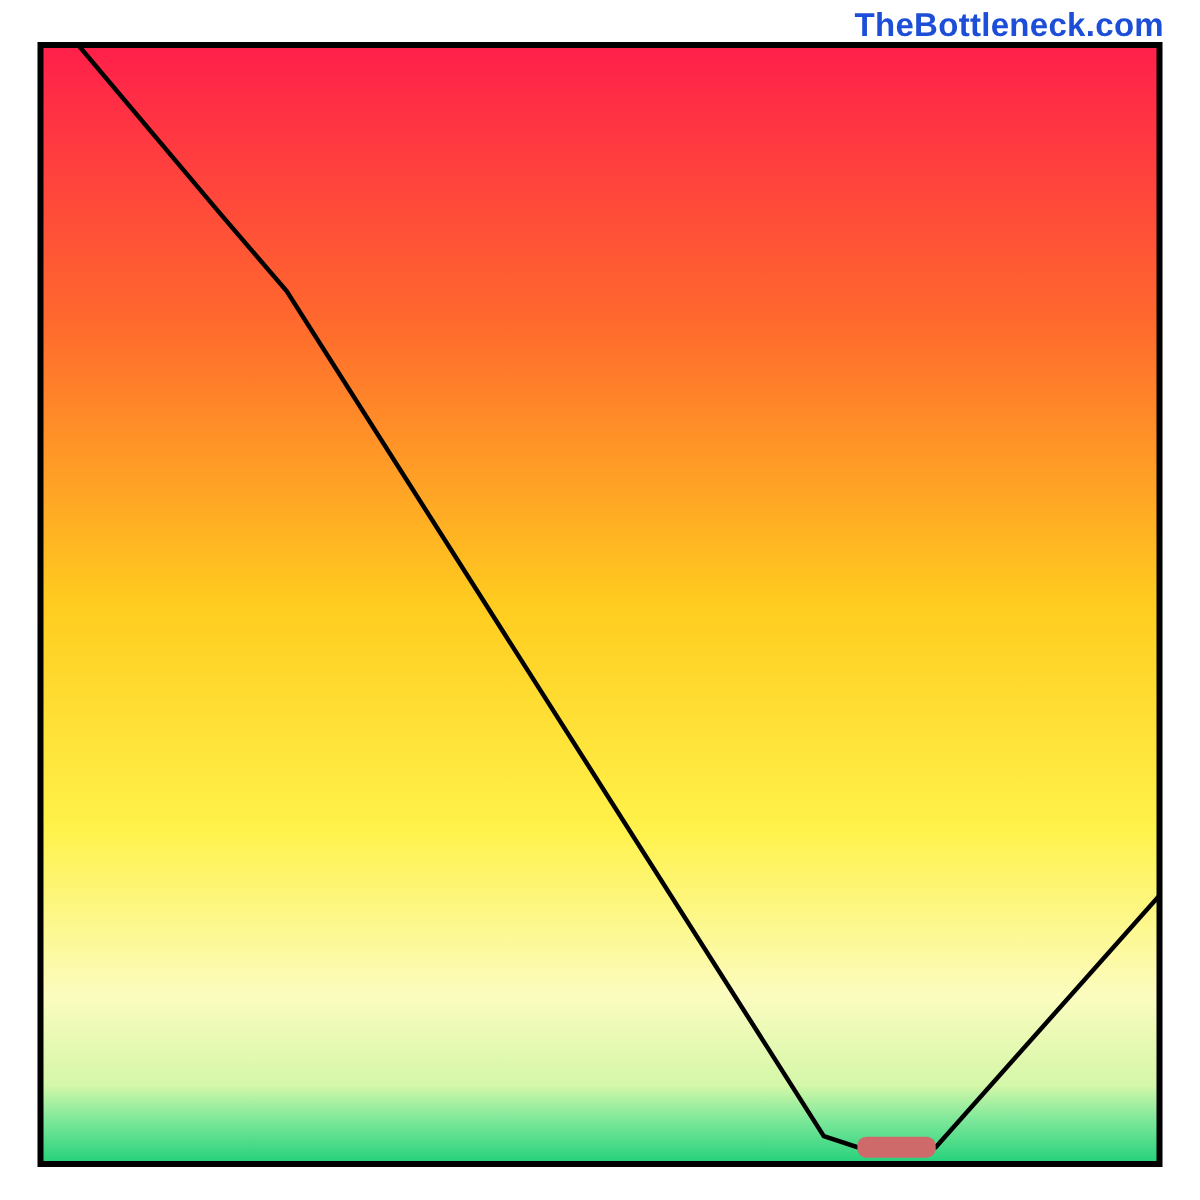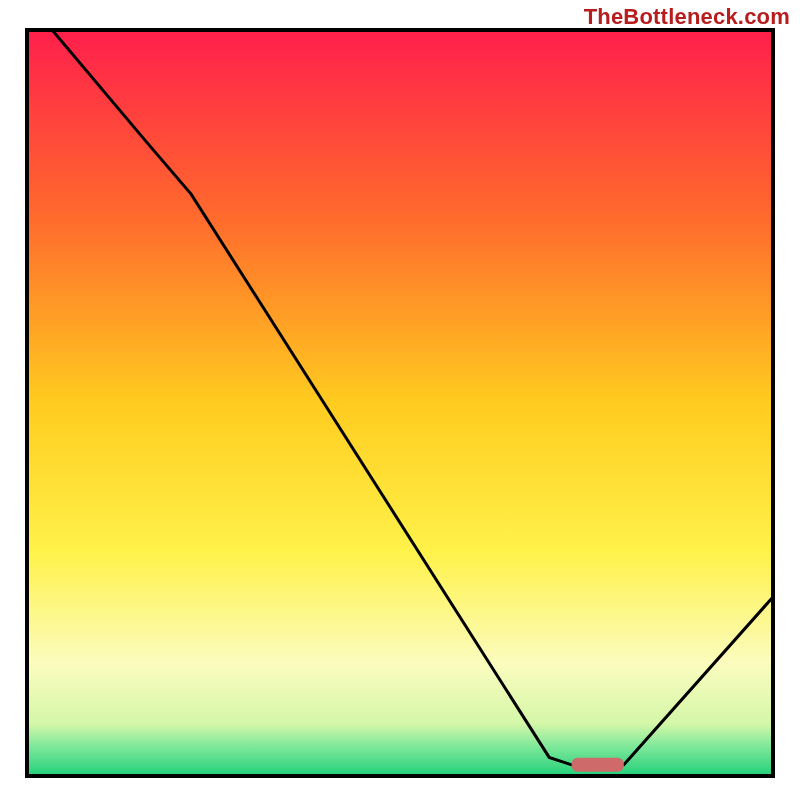--- a/index.html
+++ b/index.html
@@ -11,24 +11,24 @@
     font-family: Arial, Helvetica, sans-serif;
   }
   .container {
     position: relative;
     width: 800px;
     height: 800px;
   }
   .watermark {
     position: absolute;
     top: 4px;
-    right: 10px;
+    right: 24px;
     font-size: 22px;
     font-weight: bold;
-    color: #b91c1c;
+    color: #1d4ed8;
     letter-spacing: 0.2px;
     z-index: 10;
   }
   svg.chart {
     position: absolute;
     top: 0;
     left: 0;
   }
 </style>
 </head>

